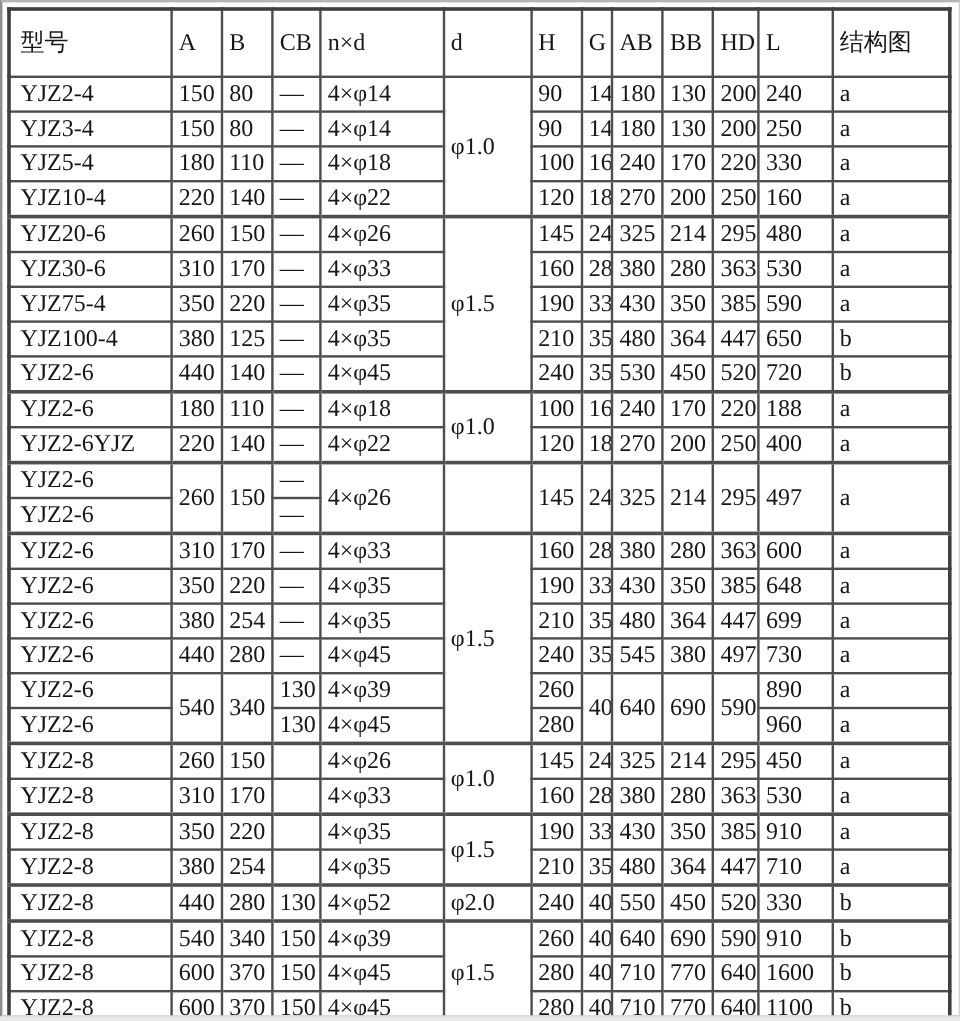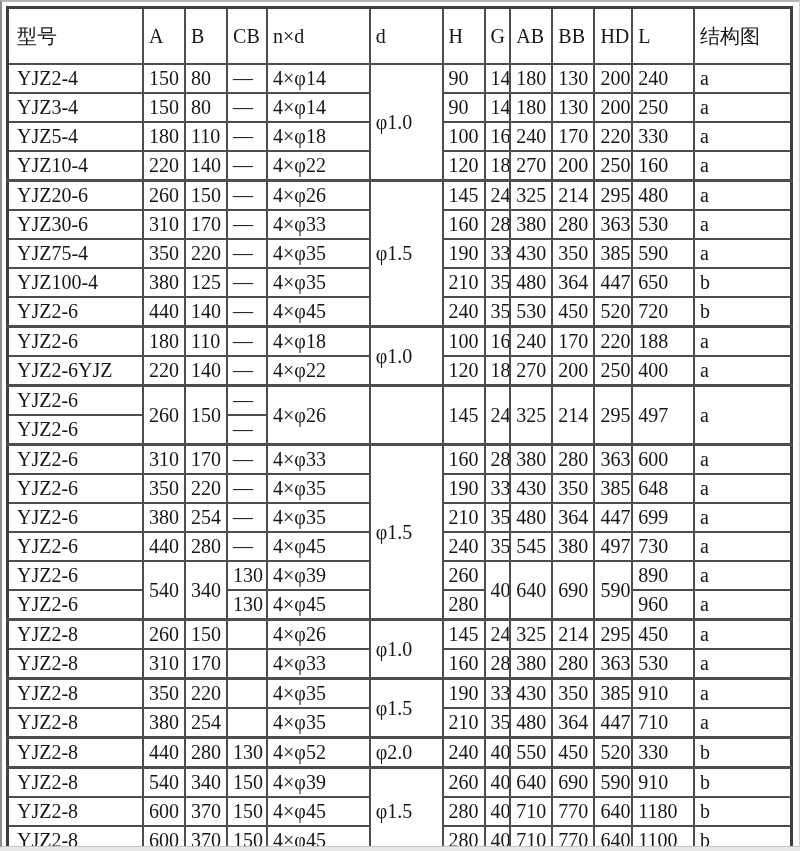--- a/index.html
+++ b/index.html
@@ -428,21 +428,21 @@
           <td data-name="cell-model">YJZ2-8</td>
           <td data-name="cell-A">600</td>
           <td data-name="cell-B">370</td>
           <td data-name="cell-CB">150</td>
           <td data-name="cell-nxd">4×φ45</td>
           <td data-name="cell-H">280</td>
           <td data-name="cell-G">40</td>
           <td data-name="cell-AB">710</td>
           <td data-name="cell-BB">770</td>
           <td data-name="cell-HD">640</td>
-          <td data-name="cell-L">1180</td>
+          <td data-name="cell-L">1600</td>
           <td data-name="cell-fig">b</td>
         </tr>
         <tr data-name="table-row">
           <td data-name="cell-model">YJZ2-8</td>
           <td data-name="cell-A">600</td>
           <td data-name="cell-B">370</td>
           <td data-name="cell-CB">150</td>
           <td data-name="cell-nxd">4×φ45</td>
           <td data-name="cell-H">280</td>
           <td data-name="cell-G">40</td>

